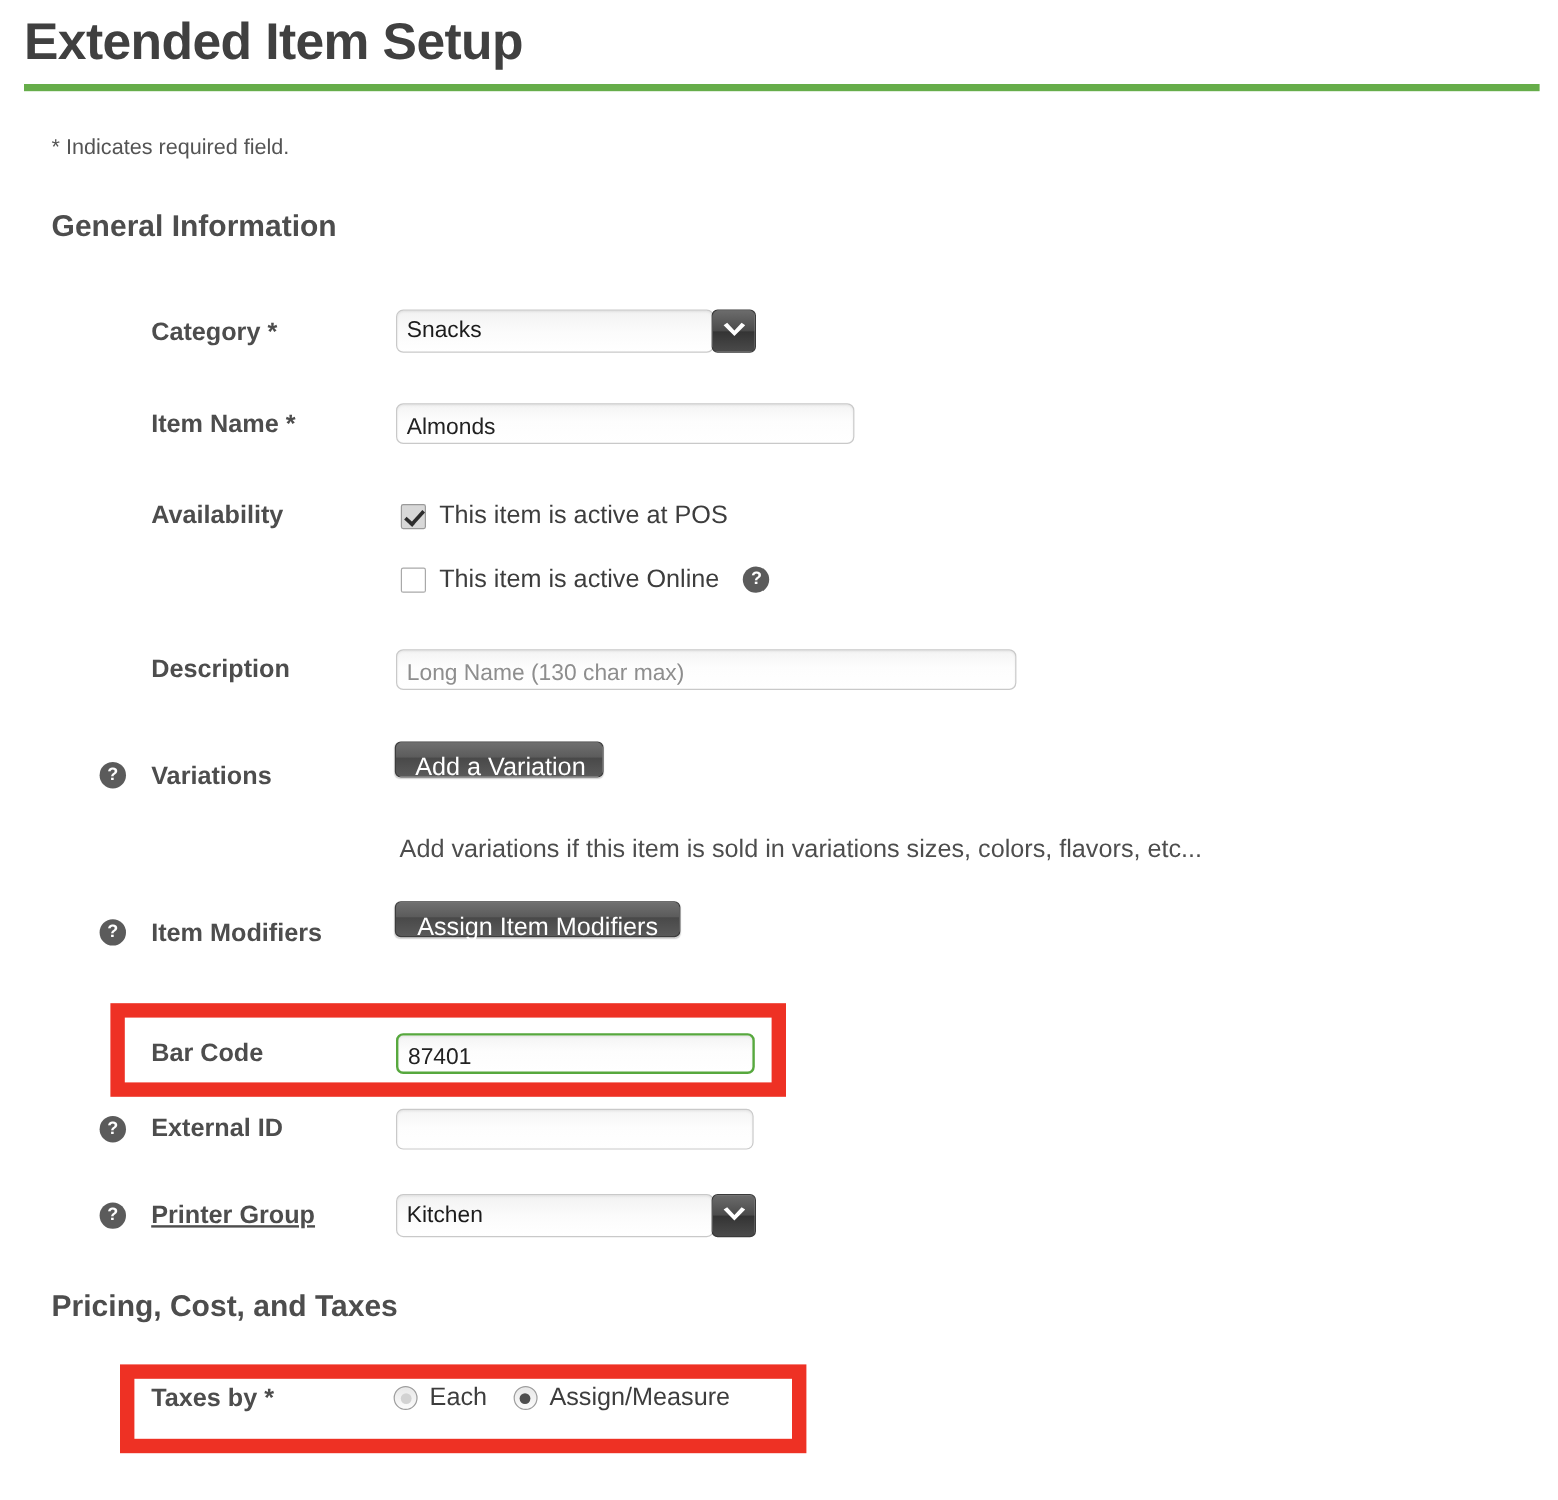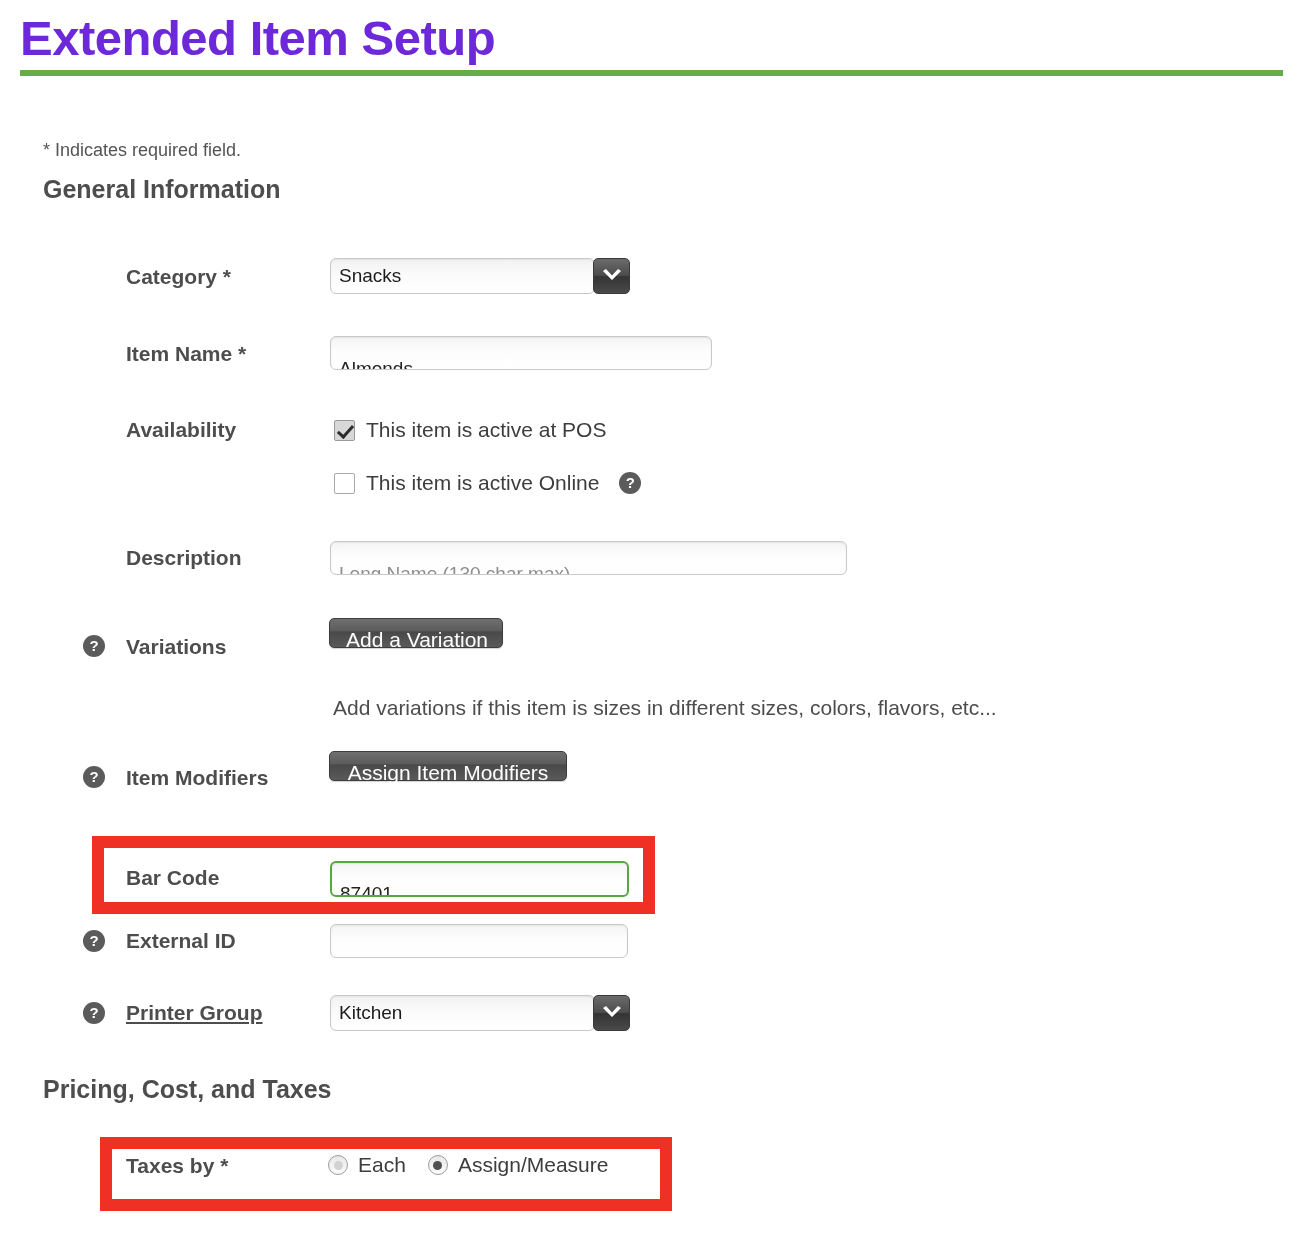--- a/index.html
+++ b/index.html
@@ -16,23 +16,23 @@
     color: #4a4a4a;
     -webkit-font-smoothing: antialiased;
     overflow: hidden;
   }
 
   
   .page-title {
     position: absolute;
     left: 20px;
     top: 14px;
-    font-size: 49px;
+    font-size: 43px;
     font-weight: bold;
-    color: #6d28d9;
+    color: #404040;
     letter-spacing: -0.5px;
     line-height: 1;
     white-space: nowrap;
   }
   .title-rule {
     position: absolute;
     left: 20px;
     top: 70px;
     width: 1263px;
     height: 6px;
@@ -40,21 +40,20 @@
   }
 
   
   .req-note {
     position: absolute;
     left: 43px;
     top: 112px;
     font-size: 18px;
     color: #545454;
     white-space: nowrap;
-    margin-top: 28px;
   }
 
   
   .section-heading {
     position: absolute;
     left: 43px;
     font-size: 25px;
     font-weight: bold;
     color: #4d4d4d;
     white-space: nowrap;
@@ -93,21 +92,21 @@
     position: absolute;
     box-sizing: border-box;
     height: 34px;
     border: 1px solid #c9c9c9;
     border-radius: 6px;
     background: linear-gradient(to bottom, #f4f4f4 0%, #fdfdfd 45%, #ffffff 100%);
     box-shadow: inset 0 1px 2px rgba(0,0,0,0.07);
     font-family: "Liberation Sans", sans-serif;
     font-size: 19px;
     color: #222222;
-    padding: 16px 8px;
+    padding: 4px 8px;
     line-height: 32px;
     white-space: nowrap;
     overflow: hidden;
   }
   .text-input.placeholder {
     color: #8e8e8e;
   }
   .text-input.focused {
     border: 2px solid #57a83e;
     line-height: 30px;
@@ -301,21 +300,21 @@
   <span class="cb-label">This item is active Online</span>
   <span class="help-icon" style="position:relative; margin-left:20px; top:0;">?</span>
 </div>
 
 <div class="field-label" style="top:546px;">Description</div>
 <div class="text-input placeholder" style="left:330px; top:541px; width:517px;">Long Name (130 char max)</div>
 
 <span class="help-icon" style="left:83px; top:635px;">?</span>
 <div class="field-label" style="top:635px;">Variations</div>
 <div class="btn" style="left:329px; top:618px; width:174px;">Add a Variation</div>
-<div class="helper-text" style="left:333px; top:696px;">Add variations if this item is sizes in different sizes, colors, flavors, etc...</div>
+<div class="helper-text" style="left:333px; top:696px;">Add variations if this item is sold in variations sizes, colors, flavors, etc...</div>
 
 <span class="help-icon" style="left:83px; top:766px;">?</span>
 <div class="field-label" style="top:766px;">Item Modifiers</div>
 <div class="btn" style="left:329px; top:751px; width:238px;">Assign Item Modifiers</div>
 
 <div class="red-box" style="left:92px; top:836px; width:563px; height:78px;"></div>
 <div class="field-label" style="top:866px;">Bar Code</div>
 <div class="text-input focused" style="left:330px; top:861px; width:299px;">87401</div>
 
 <span class="help-icon" style="left:83px; top:930px;">?</span>

